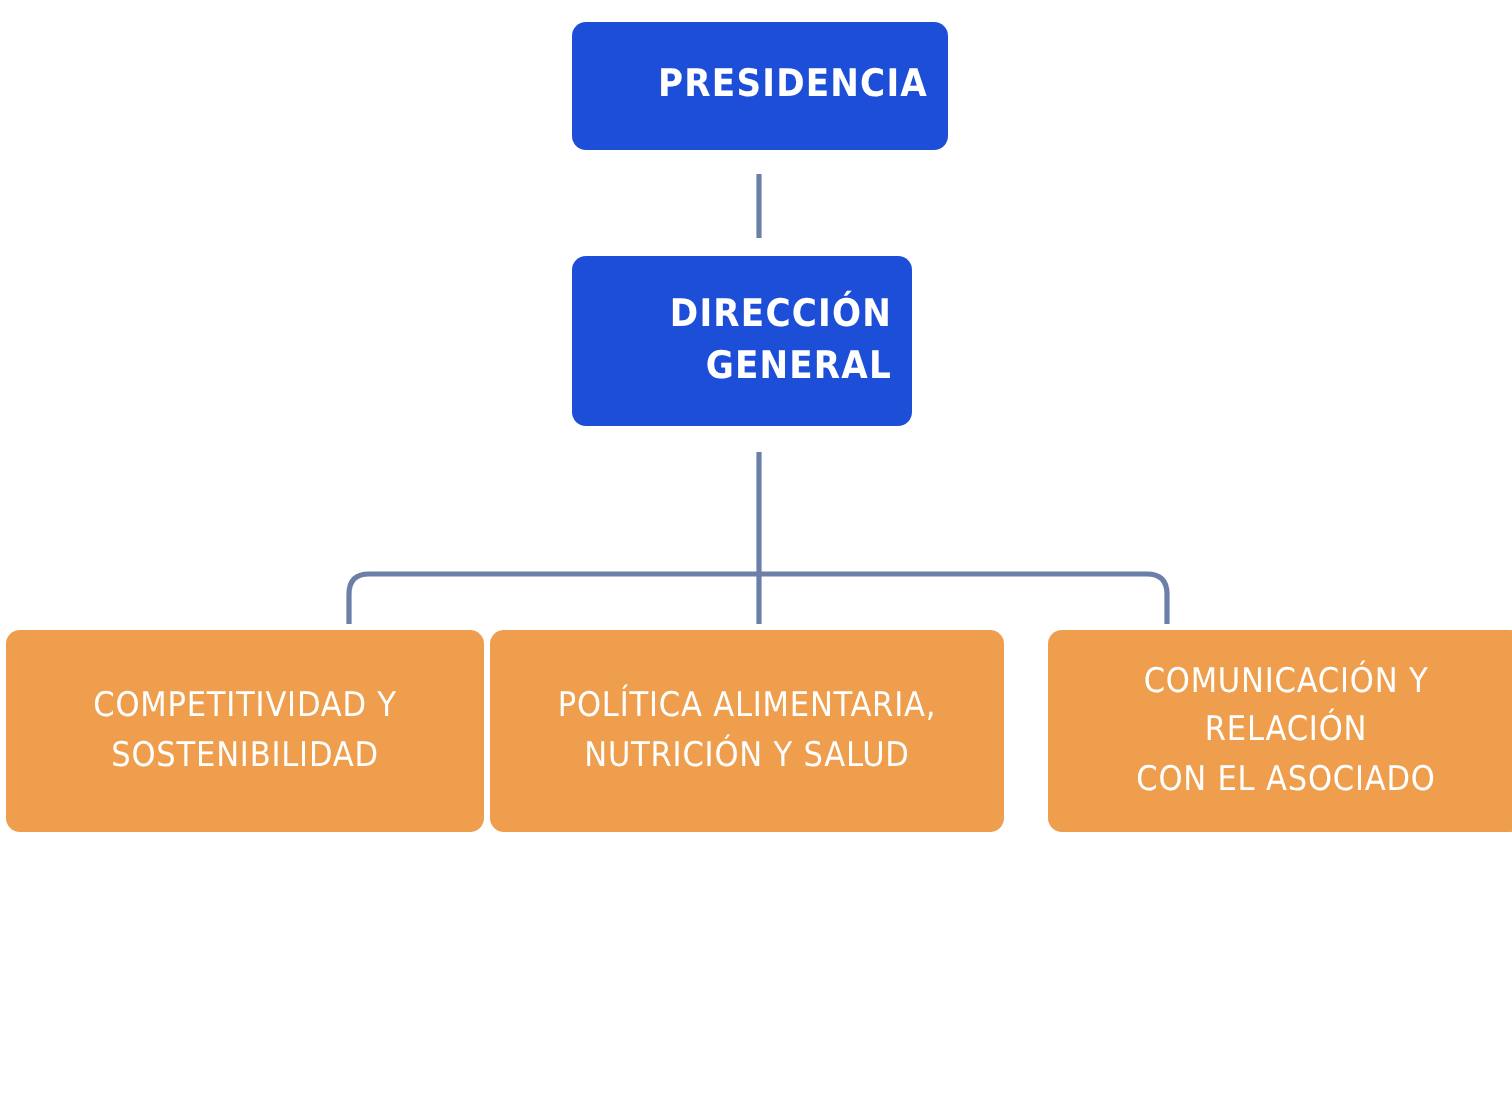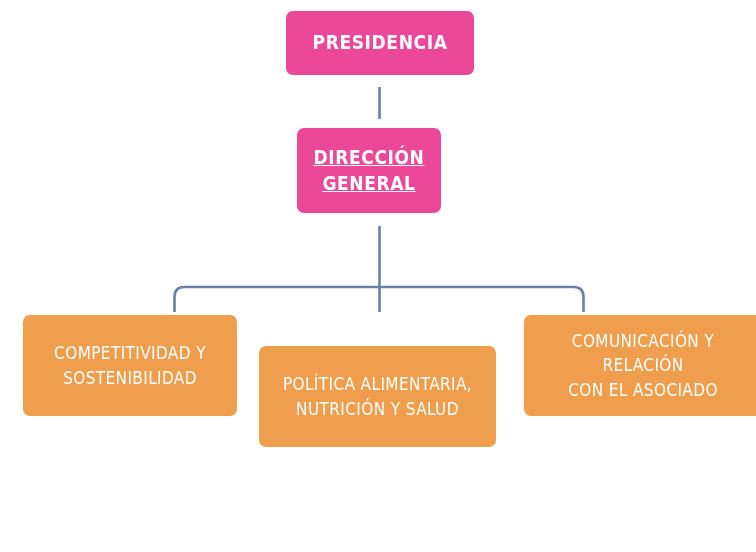--- a/index.html
+++ b/index.html
@@ -42,21 +42,22 @@
     padding: 4px 10px;
   }
   .node-label {
     display: block;
     width: 100%;
     white-space: pre-line;
     color: #ffffff;
   }
 
   .node-exec {
-    background: #ec4899;
+    background: #1d4ed8;
+    text-align: right;
   }
   .node-exec .node-label {
     font-family: "DejaVu Sans Condensed", "Liberation Sans Narrow", "Liberation Sans", sans-serif;
     font-weight: 700;
     font-size: 19px;
     letter-spacing: 0.6px;
     line-height: 1.35;
   }
 
   .node-dept {
@@ -72,30 +73,29 @@
 
   
   #node-presidencia {
     left: 286px;
     top: 11px;
     width: 188px;
     height: 64px;
   }
   
   #node-direccion-general {
-    left: 297px;
+    left: 286px;
     top: 128px;
-    width: 144px;
+    width: 170px;
     height: 85px;
-    text-decoration: underline;
   }
 
   
-  .col-1 { left: 23px;   width: 214px; }
-  .col-2 { left: 259px; width: 237px; margin-top: 31px; }
+  .col-1 { left: 3px;   width: 239px; }
+  .col-2 { left: 245px; width: 257px; }
   .col-3 { left: 524px; width: 238px; }
 
   .row-1 { top: 315px; height: 101px; }
   .row-2 { top: 435px; height: 102px; }
 </style>
 </head>
 <body>
 
 <div id="org-root">
 

